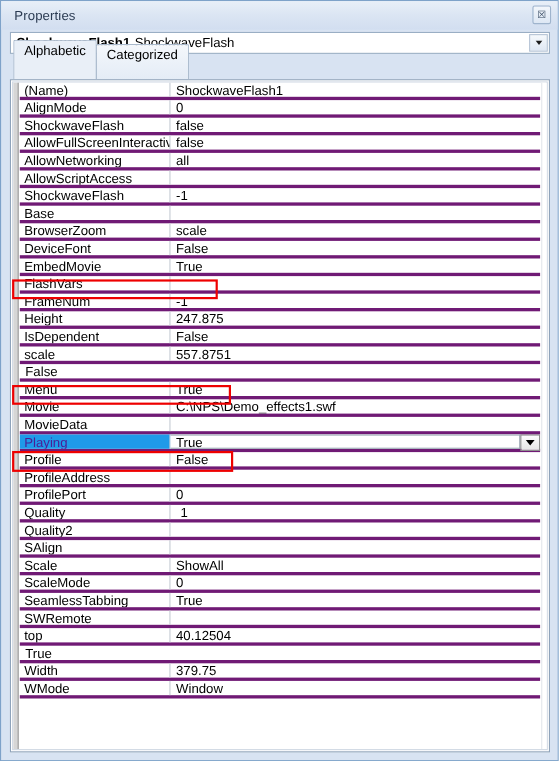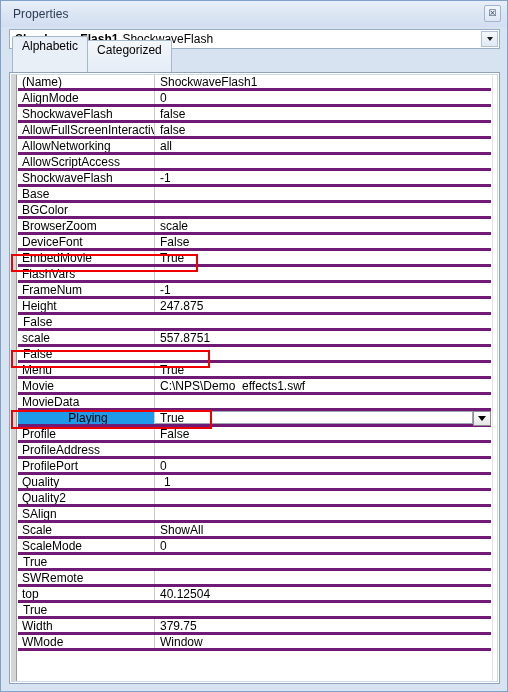--- a/index.html
+++ b/index.html
@@ -187,22 +187,21 @@
     font-size: 12px;
     line-height: 15px;
     color: #000000;
     white-space: nowrap;
     overflow: hidden;
   }
   .pval.indent { padding-left: 9px; }
 
   .prow.selected .pname {
     background: #1f9ae9;
-    color: #000000;
-    text-align: center;
+    color: #4c1d95;
   }
   .prow.selected .pval {
     border: 1px solid #9aa6b2;
     border-left: none;
     background: #ffffff;
     margin-right: 18px;
     line-height: 13px;
   }
   .prow.selected .dd {
     position: absolute;
@@ -303,24 +302,20 @@
           </div>
           <div class="prow">
             <div class="pname">ShockwaveFlash</div>
             <div class="pval">-1</div>
           </div>
           <div class="prow">
             <div class="pname">Base</div>
             <div class="pval"></div>
           </div>
           <div class="prow">
-            <div class="pname">BGColor</div>
-            <div class="pval"></div>
-          </div>
-          <div class="prow">
             <div class="pname">BrowserZoom</div>
             <div class="pval">scale</div>
           </div>
           <div class="prow">
             <div class="pname">DeviceFont</div>
             <div class="pval">False</div>
           </div>
           <div class="prow">
             <div class="pname">EmbedMovie</div>
             <div class="pval">True</div>
@@ -331,20 +326,21 @@
           </div>
           <div class="prow">
             <div class="pname">FrameNum</div>
             <div class="pval">-1</div>
           </div>
           <div class="prow">
             <div class="pname">Height</div>
             <div class="pval">247.875</div>
           </div>
           <div class="prow">
+            <div class="pname">IsDependent</div>
             <div class="pval">False</div>
           </div>
           <div class="prow">
             <div class="pname">scale</div>
             <div class="pval">557.8751</div>
           </div>
           <div class="prow">
             <div class="pval">False</div>
           </div>
           <div class="prow">
@@ -391,20 +387,21 @@
           </div>
           <div class="prow">
             <div class="pname">Scale</div>
             <div class="pval">ShowAll</div>
           </div>
           <div class="prow">
             <div class="pname">ScaleMode</div>
             <div class="pval">0</div>
           </div>
           <div class="prow">
+            <div class="pname">SeamlessTabbing</div>
             <div class="pval">True</div>
           </div>
           <div class="prow">
             <div class="pname">SWRemote</div>
             <div class="pval"></div>
           </div>
           <div class="prow">
             <div class="pname">top</div>
             <div class="pval">40.12504</div>
           </div>

